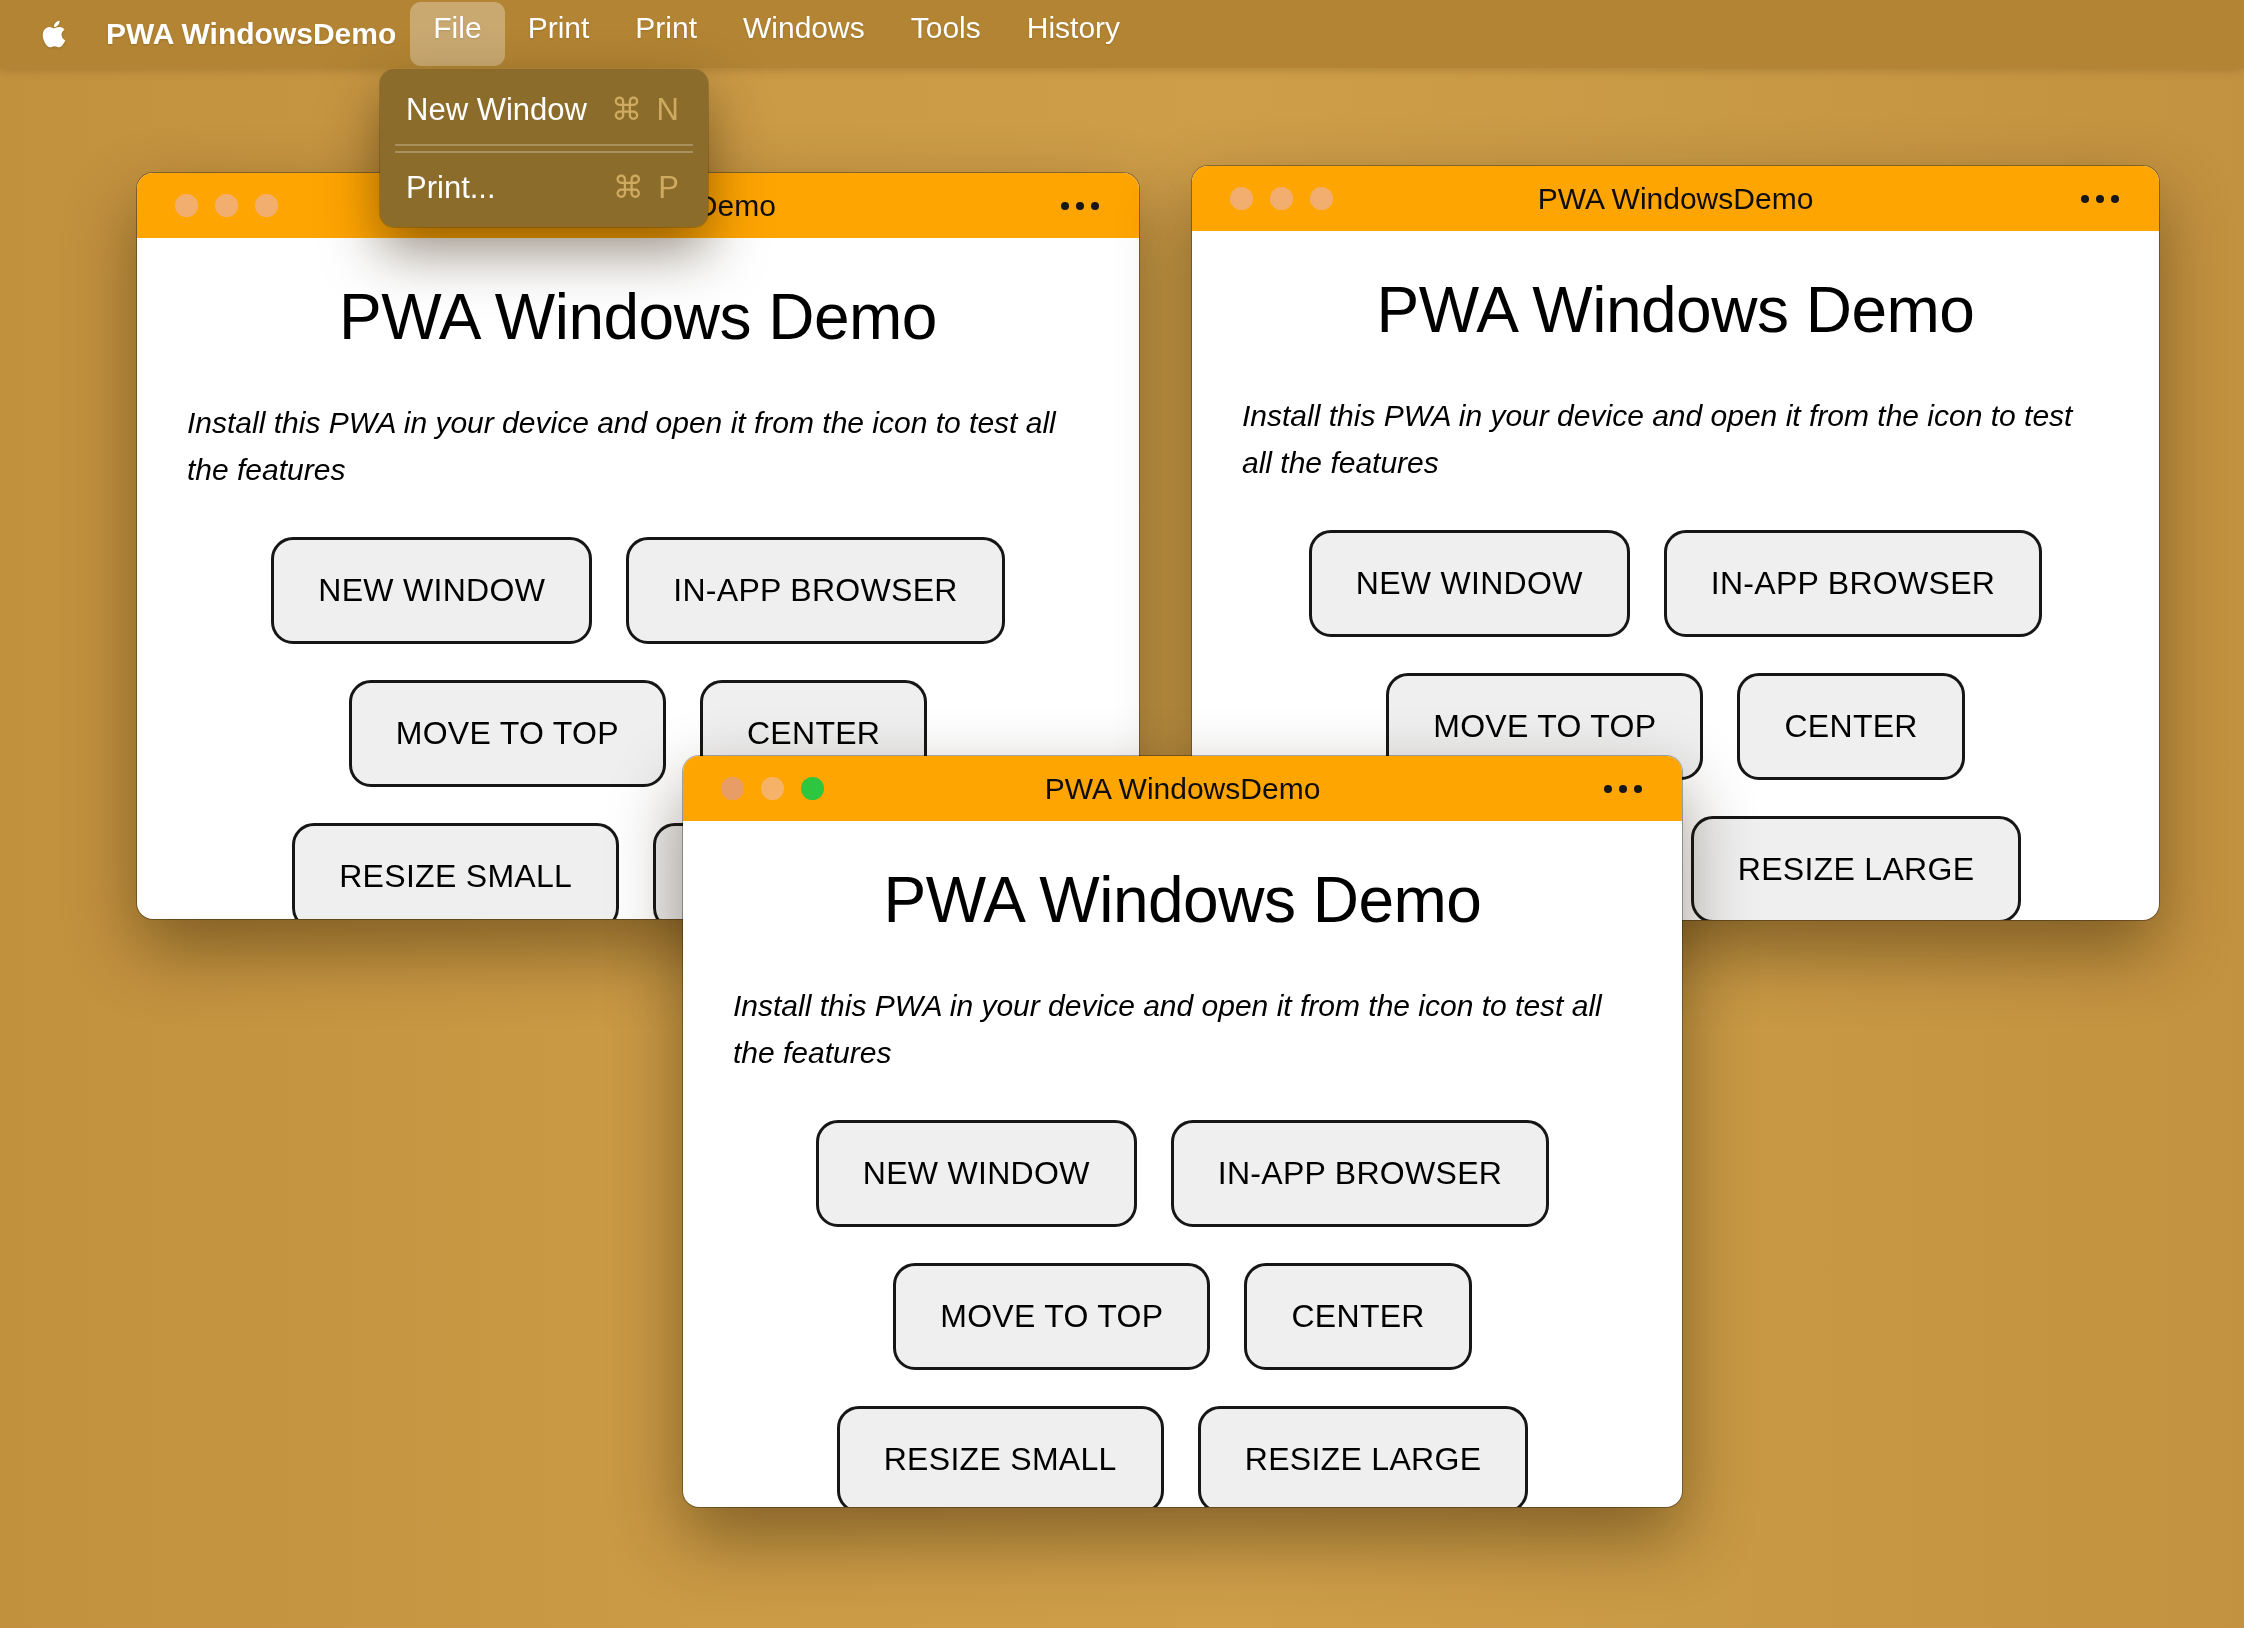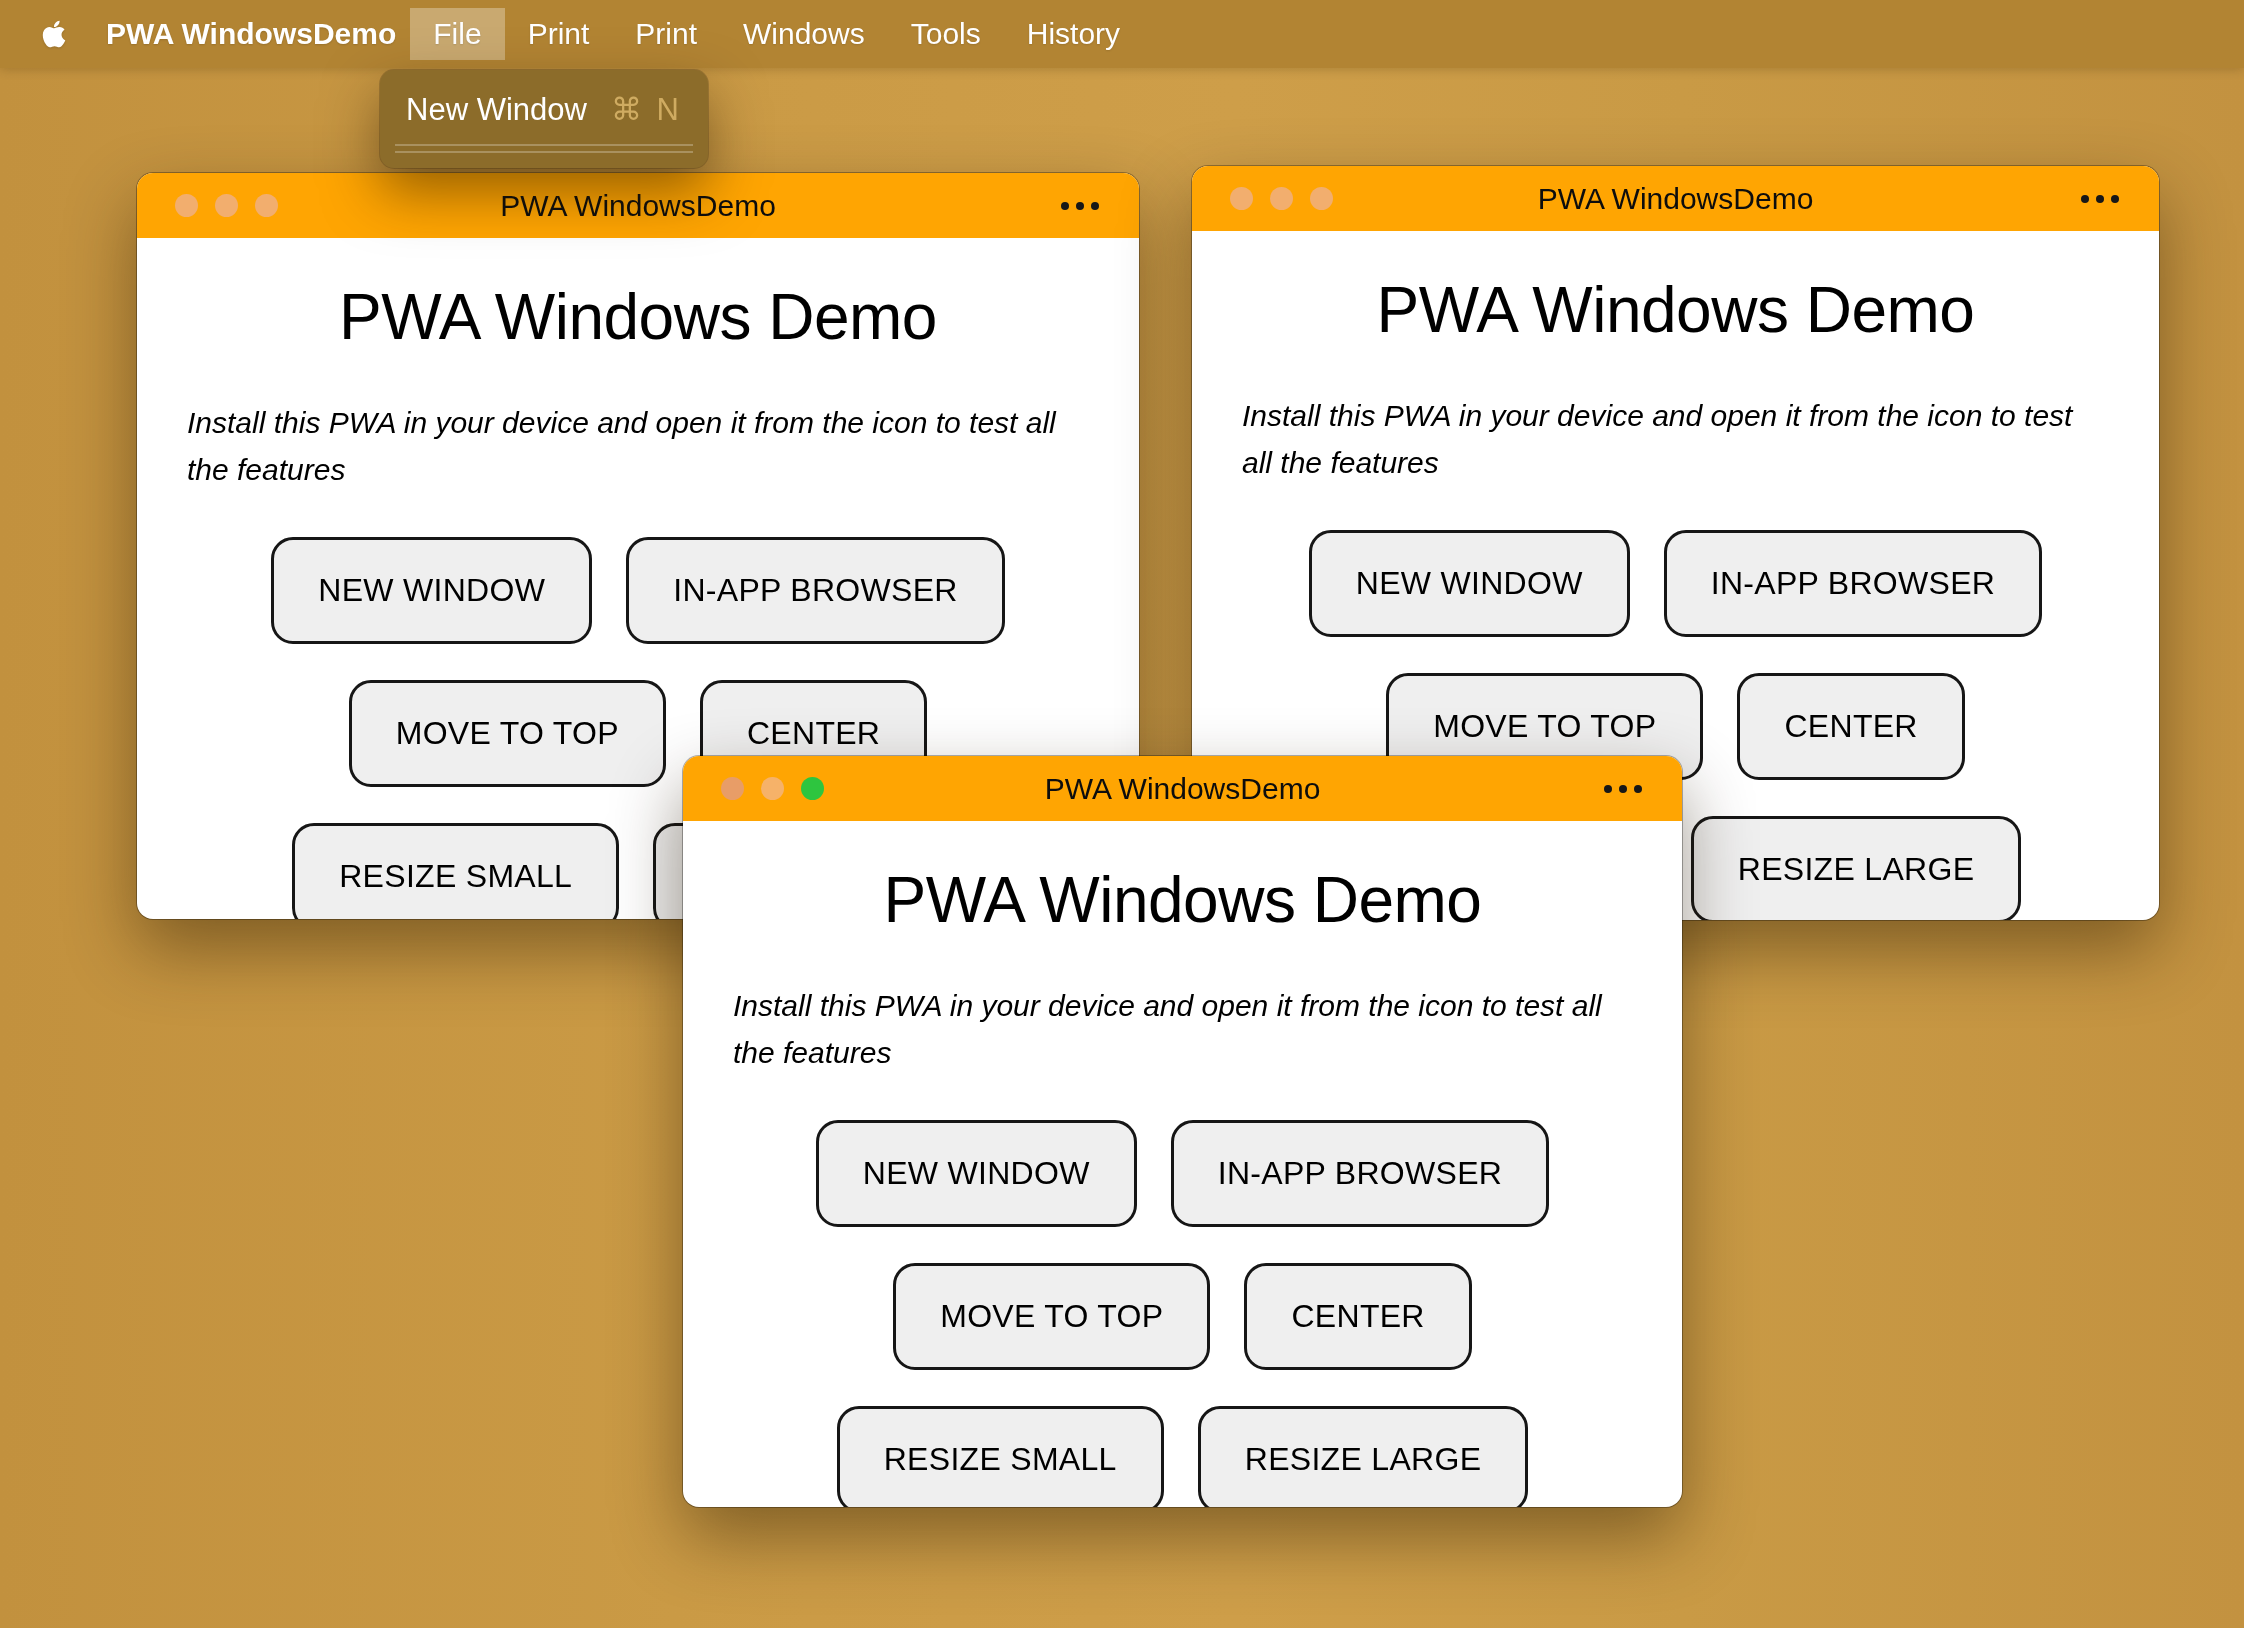--- a/index.html
+++ b/index.html
@@ -15,21 +15,21 @@
     position:absolute;left:0;top:0;width:100%;height:68px;
     background:var(--menubar,#b28433);
     display:flex;align-items:center;
     padding-left:40px;color:#fff;font-size:30px;
     box-shadow:0 1px 10px rgba(60,40,0,.25);
     z-index:20;
   }
   .apple{width:30px;height:36px;display:flex;align-items:center;margin-right:36px;cursor:default;}
   .apple svg{width:28px;height:34px;fill:#fff;filter:drop-shadow(0 1px 1px rgba(0,0,0,.15));}
   .mb-app{font-weight:700;margin-right:14px;text-shadow:0 1px 2px rgba(0,0,0,.15);}
-  .mb-item{padding:0 23px;height:52px;line-height:52px;border-radius:0;text-shadow:0 1px 2px rgba(0,0,0,.12);}
+  .mb-item{padding:0 23px;height:64px;line-height:52px;border-radius:11px;text-shadow:0 1px 2px rgba(0,0,0,.12);}
   .mb-item.active{background:rgba(255,255,255,.30);}
 
   
   .context-menu{
     position:absolute;left:380px;top:70px;width:328px;
     background:var(--menu-panel,#8c6c2a);
     border-radius:14px;padding:10px 0;
     box-shadow:0 24px 55px rgba(45,28,0,.5), 0 0 0 1px rgba(0,0,0,.18);
     z-index:30;
   }
@@ -198,15 +198,19 @@
       </div>
     </div>
   </div>
     <div class="context-menu">
     <div class="cm-item">
       <span>New Window</span>
       <span class="cm-shortcut">⌘ N</span>
     </div>
     <div class="cm-sep"></div>
     <div class="cm-sep"></div>
+    <div class="cm-item">
+      <span>Print...</span>
+      <span class="cm-shortcut">⌘ P</span>
+    </div>
   </div>
 
 </div>
 
 </body></html>

